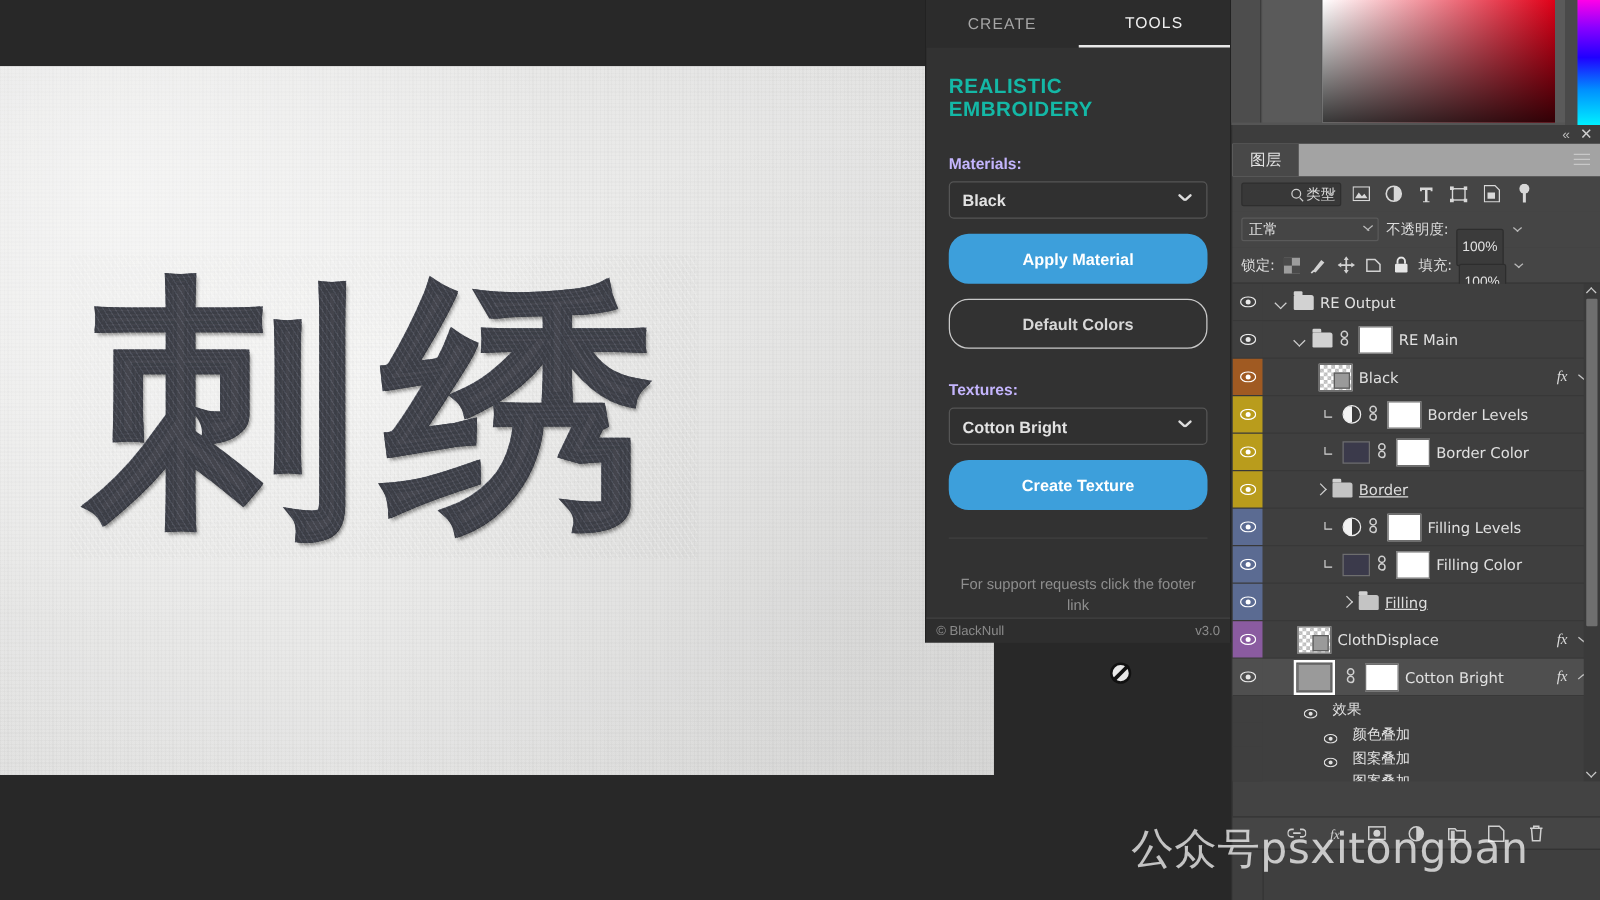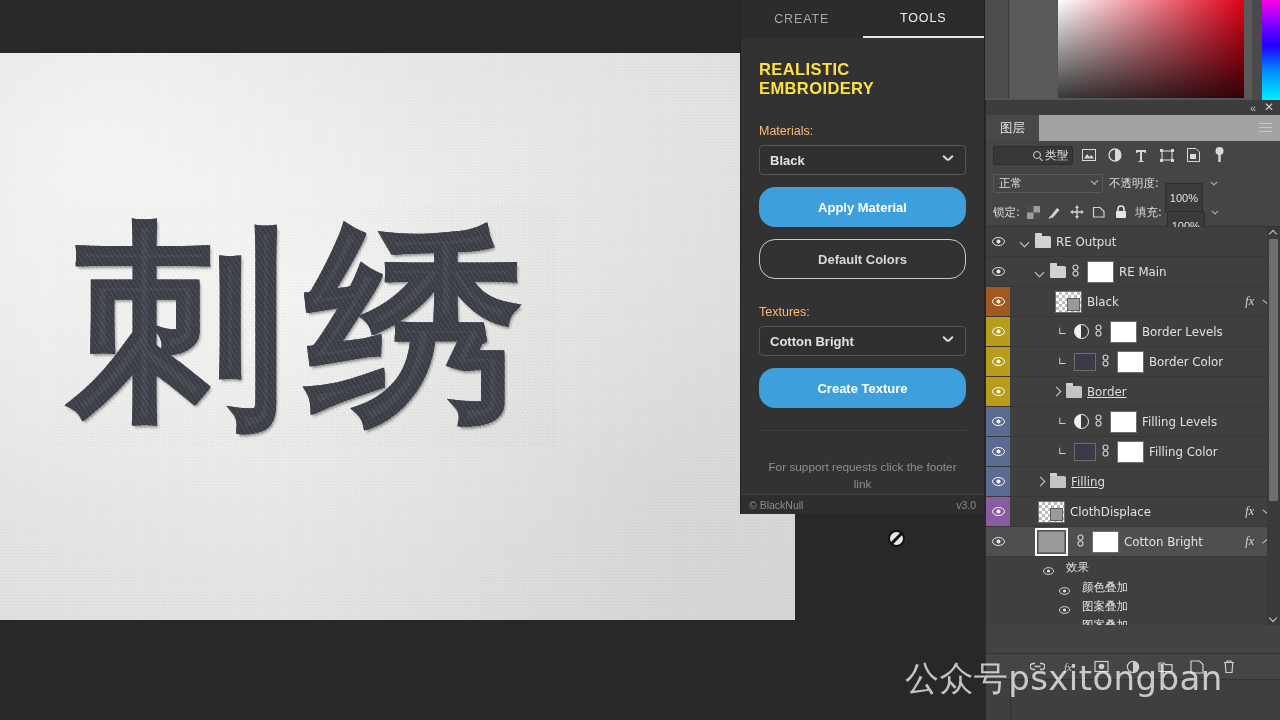--- a/index.html
+++ b/index.html
@@ -69,24 +69,24 @@
   }
   .re-tabs { display: flex; height: 38px; background: #2c2c2c; }
   .re-tab {
     flex: 1; display: flex; align-items: center; justify-content: center;
     font-size: 12.5px; letter-spacing: 0.9px; color: #a6a6a6; cursor: pointer;
     border-bottom: 1px solid #2c2c2c;
   }
   .re-tab.active { color: #f0f0f0; border-bottom: 2px solid #e8e8e8; }
   .re-title {
     margin: 22px 0 0 0; padding: 0 18px;
-    font-size: 16.5px; font-weight: 700; letter-spacing: 0.4px; color: #fde047;
+    font-size: 16.5px; font-weight: 700; letter-spacing: 0.4px; color: #14b8a6;
   }
   .re-section { padding: 0 18px; }
-  .re-label { font-size: 12.5px; color: #fdba74; margin-top: 26px; margin-bottom: 7px; }
+  .re-label { font-size: 12.5px; color: #c4b5fd; margin-top: 26px; margin-bottom: 7px; font-weight: bold; }
   .re-select {
     position: relative; height: 30px; border: 1px solid #555; border-radius: 4px;
     background: #303030; display: flex; align-items: center; padding: 0 10px;
     font-size: 13px; font-weight: 700; color: #e2e2e2; cursor: pointer;
   }
   .re-select .chev { position: absolute; right: 12px; top: 9px; width: 10px; height: 10px; }
   .re-select .chev::before,
   .re-select .chev::after{
     content:""; position:absolute; top:2px; width:7px; height:2px; background:#ddd; border-radius:1px;
   }
@@ -602,21 +602,21 @@
 
       <div class="layer-row">
         <div class="tagcol" style="background:#5b6b92">
           <span class="eye">
               <svg width="13" height="9" viewBox="0 0 13 9">
                 <ellipse cx="6.5" cy="4.5" rx="6" ry="4" fill="none" stroke="#fff" stroke-width="1"></ellipse>
                 <circle cx="6.5" cy="4.5" r="2" fill="#fff"></circle>
               </svg>
             </span>
         </div>
-        <div class="row-body" style="padding-left:24px">
+        <div class="row-body" style="padding-left:61px">
           <span class="disc-arrow collapsed"></span>
           <span class="folder dim"></span>
           <span class="row-name underline">Filling</span>
         </div>
       </div>
 
       <div class="layer-row">
         <div class="tagcol" style="background:#8a5ba0">
           <span class="eye">
               <svg width="13" height="9" viewBox="0 0 13 9">

